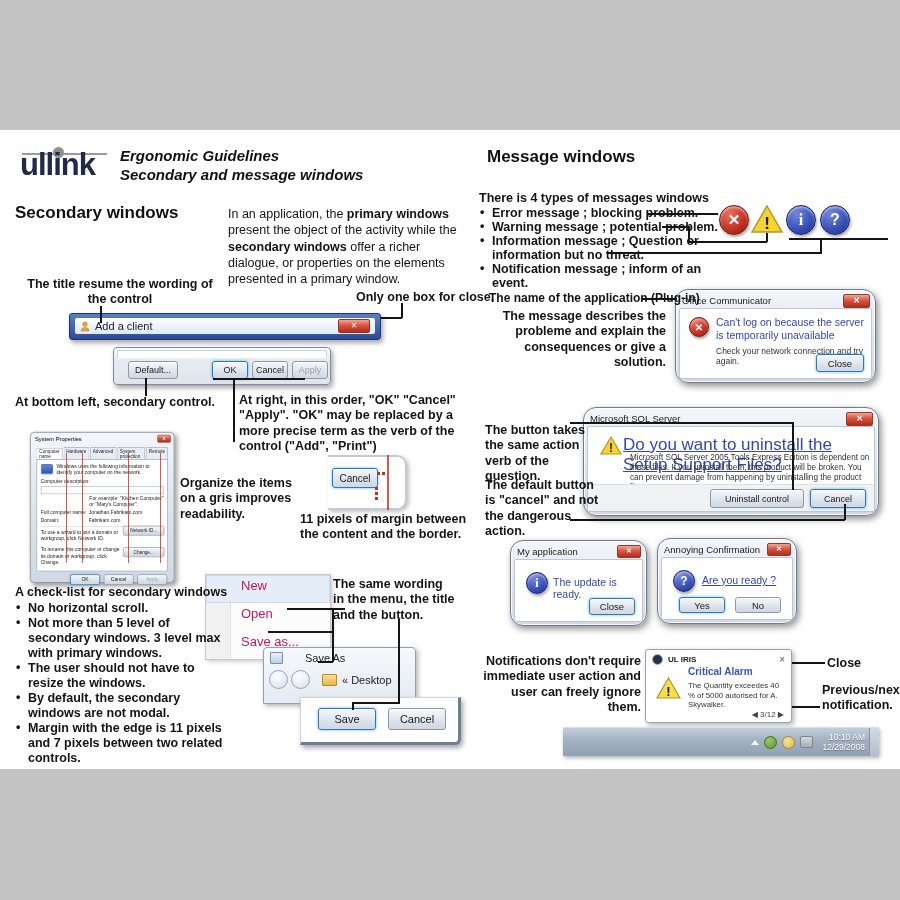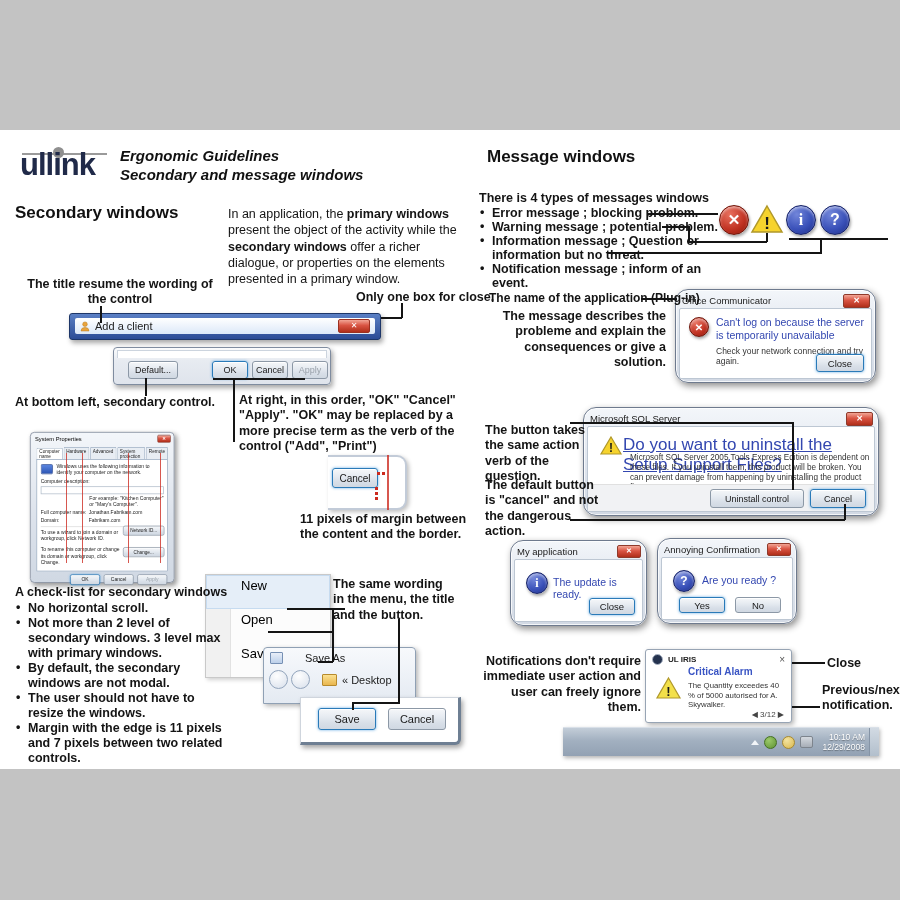--- a/index.html
+++ b/index.html
@@ -50,21 +50,21 @@
   .sp .tab.on{background:#fff;position:relative;top:1px;}
   .sp .cnt{margin:0 6px;border:1px solid #93a5bc;background:#fff;height:150px;padding:5px 5px 0;
            font-size:7px;line-height:8.6px;color:#222;position:relative;}
   .sp .ftr{display:flex;justify-content:flex-end;gap:5px;padding:4px 7px 0;}
   .sp .fb{position:static;width:40px;height:13px;font-size:7px;}
   .spbtn{position:absolute;right:4px;width:56px;height:12px;font-size:6.5px;}
 
   .menu{position:absolute;left:205px;top:574px;width:124px;background:#fcfcfc;border:1px solid #c9c9c9;
         box-shadow:2px 2px 4px rgba(0,0,0,.18);z-index:2;}
   .menu .gutter{position:absolute;left:0;top:0;bottom:0;width:24px;background:#f1f1f1;border-right:1px solid #e2e2e2;}
-  .menu .mi{position:relative;height:34px;line-height:22px;padding-left:35px;font-size:13px;color:#000000;}
+  .menu .mi{position:relative;height:28px;line-height:22px;padding-left:35px;font-size:13px;color:#be185d;}
   .menu .mi.hl{background:#e5eef8;box-shadow:inset 0 0 0 1px #c6dbf0;}
 
   .tri{position:absolute;z-index:3;}
 </style>
 </head>
 <body>
 
 <div class="page">
   <div class="band"></div>
 
@@ -149,40 +149,41 @@
         <div class="vb fb dis">Apply</div>
       </div>
     </div>
   </div>
 
   <i class="red-ln" style="left:66px;top:453px;width:1px;height:110px;"></i>
   <i class="red-ln" style="left:82px;top:453px;width:1px;height:110px;"></i>
   <i class="red-ln" style="left:128px;top:453px;width:1px;height:110px;"></i>
   <i class="red-ln" style="left:160px;top:453px;width:1px;height:110px;"></i>
 
+  <div class="ann" style="left:180px;top:476px;width:112px;">Organize the items on a gris improves readability.</div>
 
   <div class="abs" style="left:328px;top:455px;width:79px;height:55px;background:#fff;border:2px solid #c2cbd8;border-left:none;border-radius:0 10px 10px 0;box-shadow:2px 2px 4px rgba(0,0,0,.25);z-index:2;box-sizing:border-box;">
     <div class="vb def" style="left:4px;top:11px;width:44px;height:18px;font-size:10px;">Cancel</div>
   </div>
   <i class="red-ln" style="left:387px;top:455px;width:1.5px;height:55px;"></i>
   <i class="red-dot" style="left:377px;top:472px;"></i>
   <i class="red-dot" style="left:382px;top:472px;"></i>
   <i class="red-dot" style="left:375px;top:487px;"></i>
   <i class="red-dot" style="left:375px;top:492px;"></i>
   <i class="red-dot" style="left:375px;top:497px;"></i>
 
   <div class="ann" style="left:300px;top:512px;width:170px;">11 pixels of margin between the content and the border.</div>
 
   <div class="ann" style="left:15px;top:585px;font-weight:700;">A check-list for secondary windows</div>
   <div class="abs" style="left:15px;top:601px;width:218px;font-size:12.5px;font-weight:600;color:#141414;line-height:15px;z-index:3;">
     <ul class="blt">
       <li><span>No horizontal scroll.</span></li>
-      <li><span>Not more than 2 level of secondary windows. 3 level max with primary windows.</span></li>
+      <li><span>Not more than 5 level of secondary windows. 3 level max with primary windows.</span></li>
+      <li><span>The user should not have to resize the windows.</span></li>
       <li><span>By default, the secondary windows are not modal.</span></li>
-      <li><span>The user should not have to resize the windows.</span></li>
       <li><span>Margin with the edge is 11 pixels and 7 pixels between two related controls.</span></li>
     </ul>
   </div>
 
   <div class="menu">
     <div class="gutter"></div>
     <div class="mi hl">New</div>
     <div class="mi">Open</div>
     <div class="mi">Save as...</div>
   </div>
@@ -297,21 +298,21 @@
     </div>
   </div>
 
   <div class="dlg" style="left:657px;top:538px;width:140px;height:86px;box-sizing:border-box;">
     <div class="tbar">
       <span>Annoying Confirmation</span>
       <span class="xbtn" style="width:22px;height:11px;font-size:7px;line-height:10px;">✕</span>
     </div>
     <div class="client" style="height:61px;">
       <div class="cicon blue" style="left:11px;top:12px;width:20px;height:20px;font-size:12px;position:absolute;">?</div>
-      <div class="abs blue-msg" style="left:40px;top:16px;font-size:10.5px;">Are you ready ?</div>
+      <div class="abs blue-msg" style="left:40px;top:16px;font-size:10.5px;text-decoration:underline;">Are you ready ?</div>
       <div class="vb def" style="left:17px;bottom:6px;width:44px;height:14px;">Yes</div>
       <div class="vb" style="left:73px;bottom:6px;width:44px;height:14px;">No</div>
     </div>
   </div>
 
   <div class="ann" style="left:476px;top:654px;width:165px;text-align:right;">Notifications don't require immediate user action and user can freely ignore them.</div>
 
   <div class="abs" style="left:645px;top:649px;width:147px;height:74px;background:#fff;border:1px solid #97a4b4;border-radius:3px;box-shadow:2px 2px 5px rgba(0,0,0,.3);z-index:2;box-sizing:border-box;">
     <div style="display:flex;align-items:center;padding:4px 6px 0;">
       <span style="width:9px;height:9px;border-radius:50%;background:#24324e;border:1.5px solid #aab4c4;"></span>

